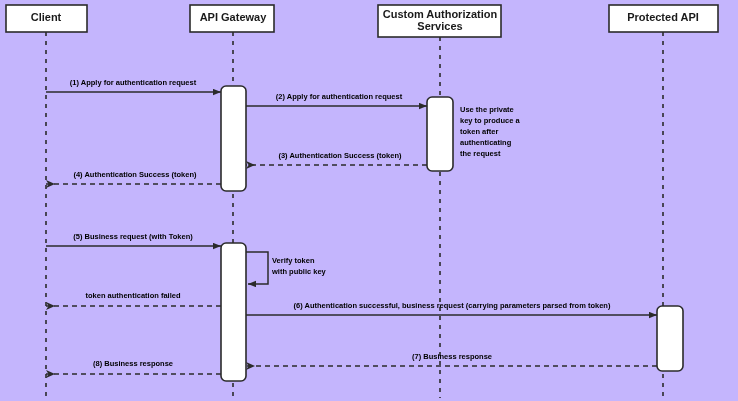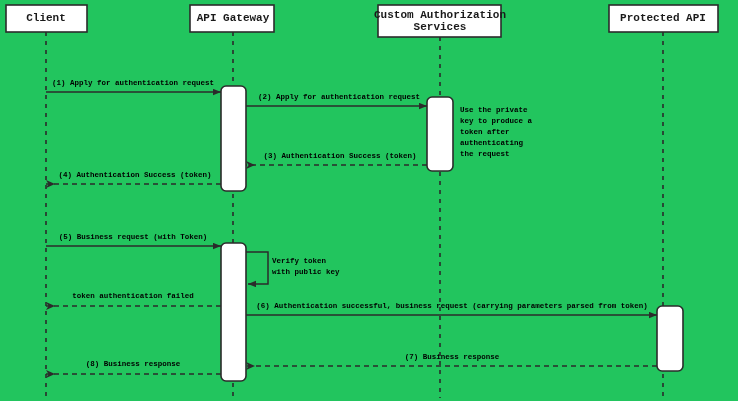--- a/index.html
+++ b/index.html
@@ -4,22 +4,22 @@
 <style>
   html, body {
     margin: 0;
     padding: 0;
     background: #ffffff;
   }
   #diagram-root {
     position: relative;
     width: 738px;
     height: 401px;
-    background: #22c55e;
-    font-family: Liberation Mono, monospace;
+    background: #c4b5fd;
+    font-family: Liberation Sans, sans-serif;
     overflow: hidden;
   }
   #seq-svg {
     position: absolute;
     left: 0;
     top: 0;
   }
   .lifeline-title {
     font-size: 11px;
     font-weight: bold;

